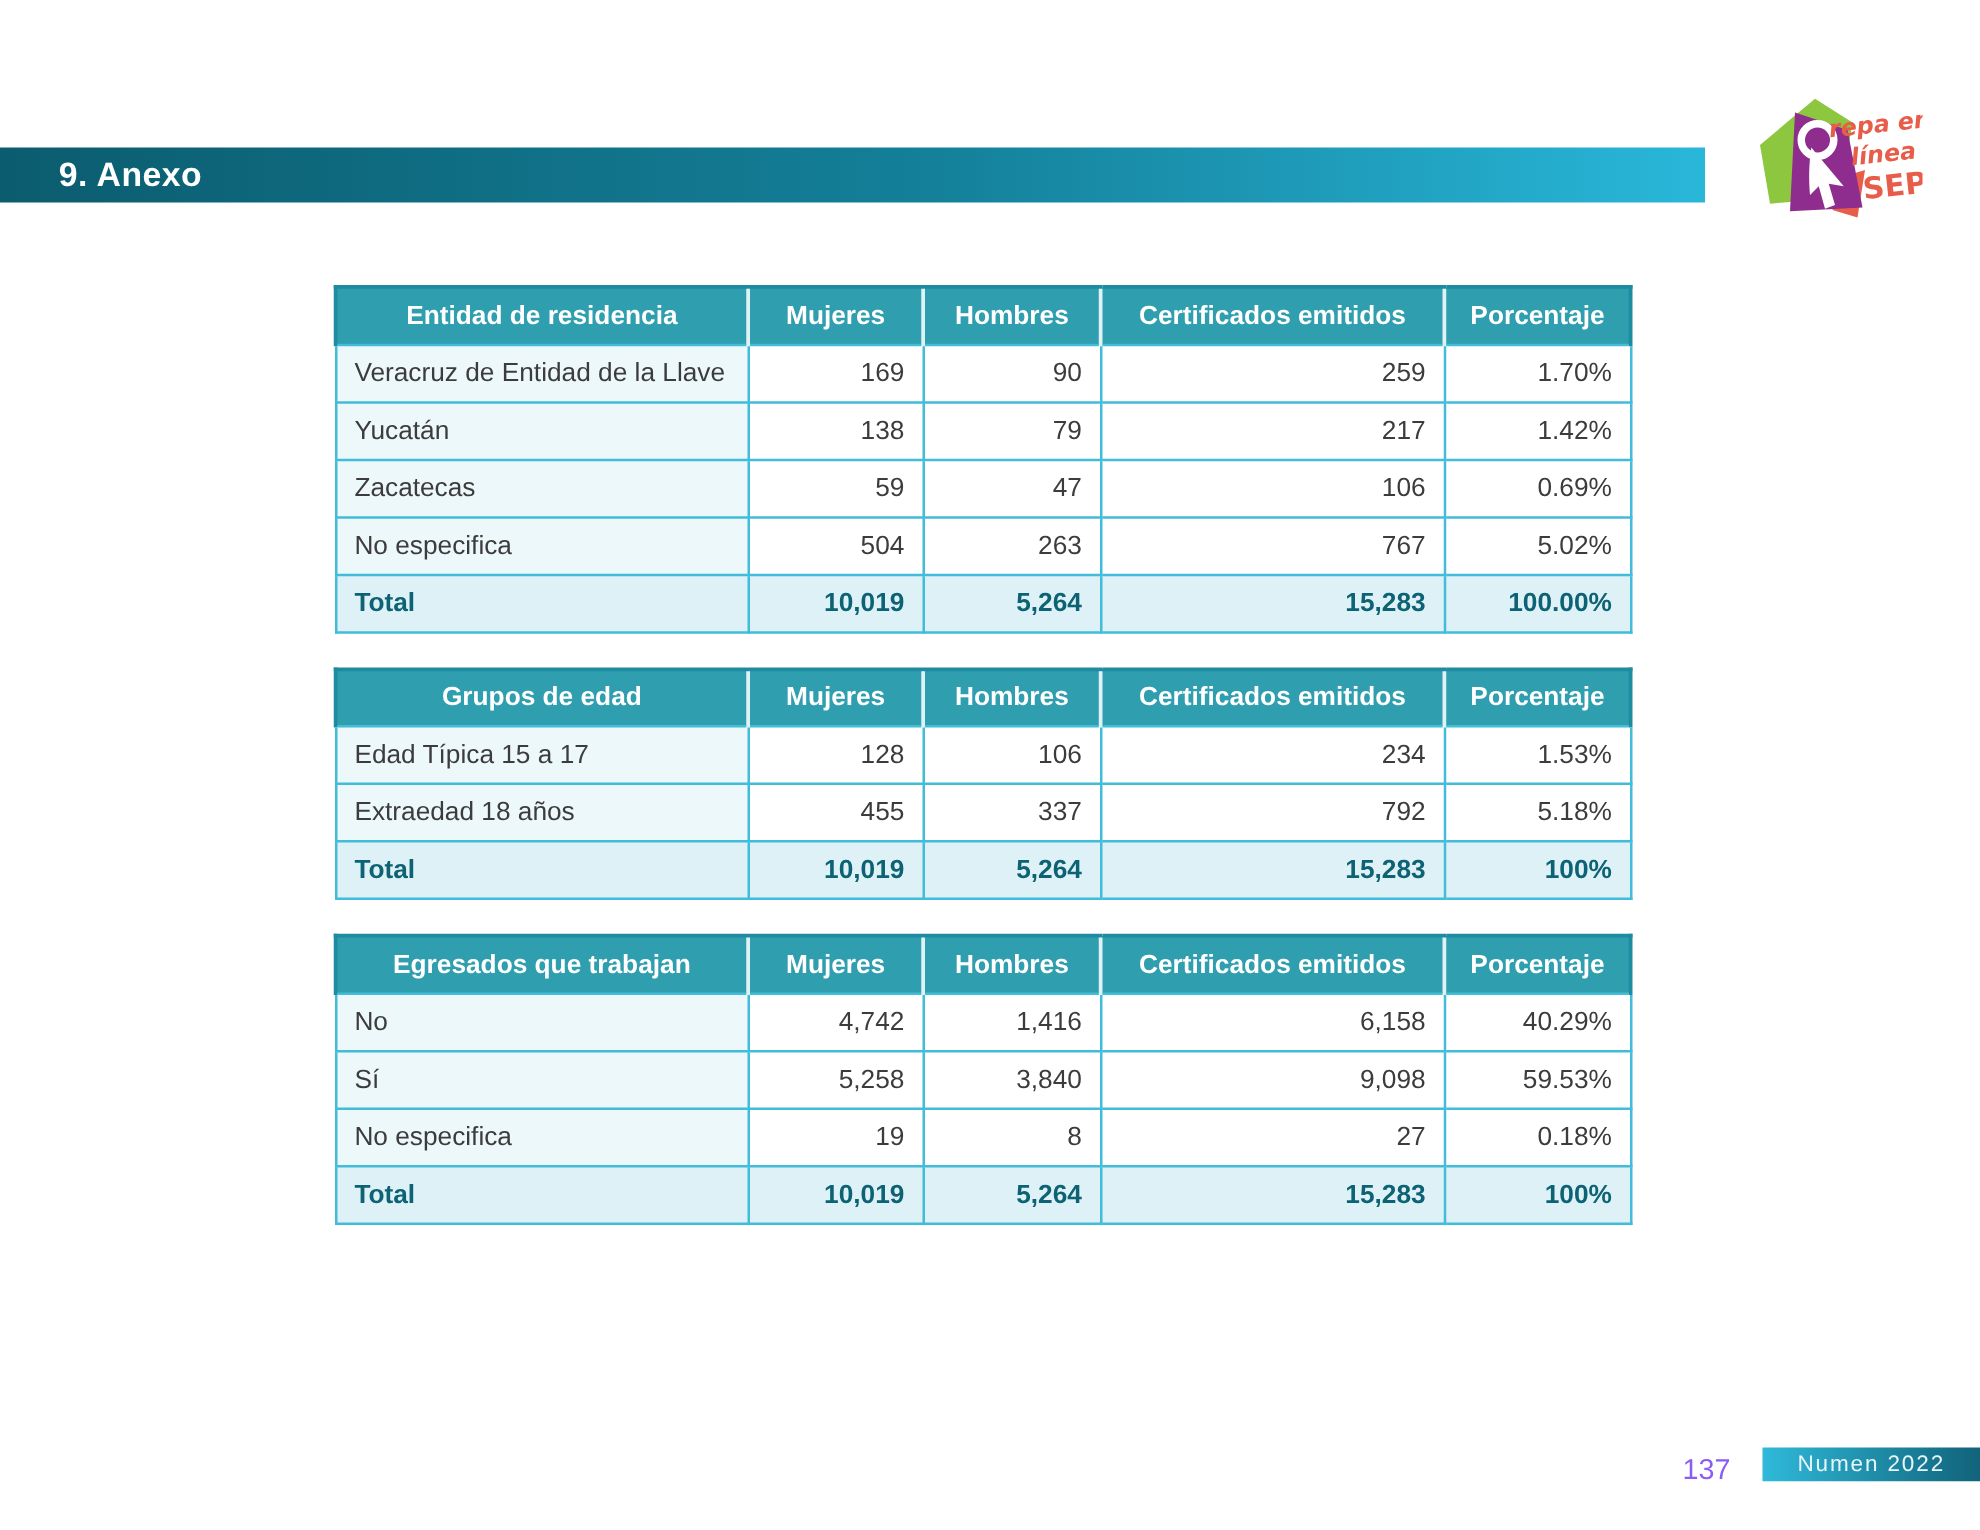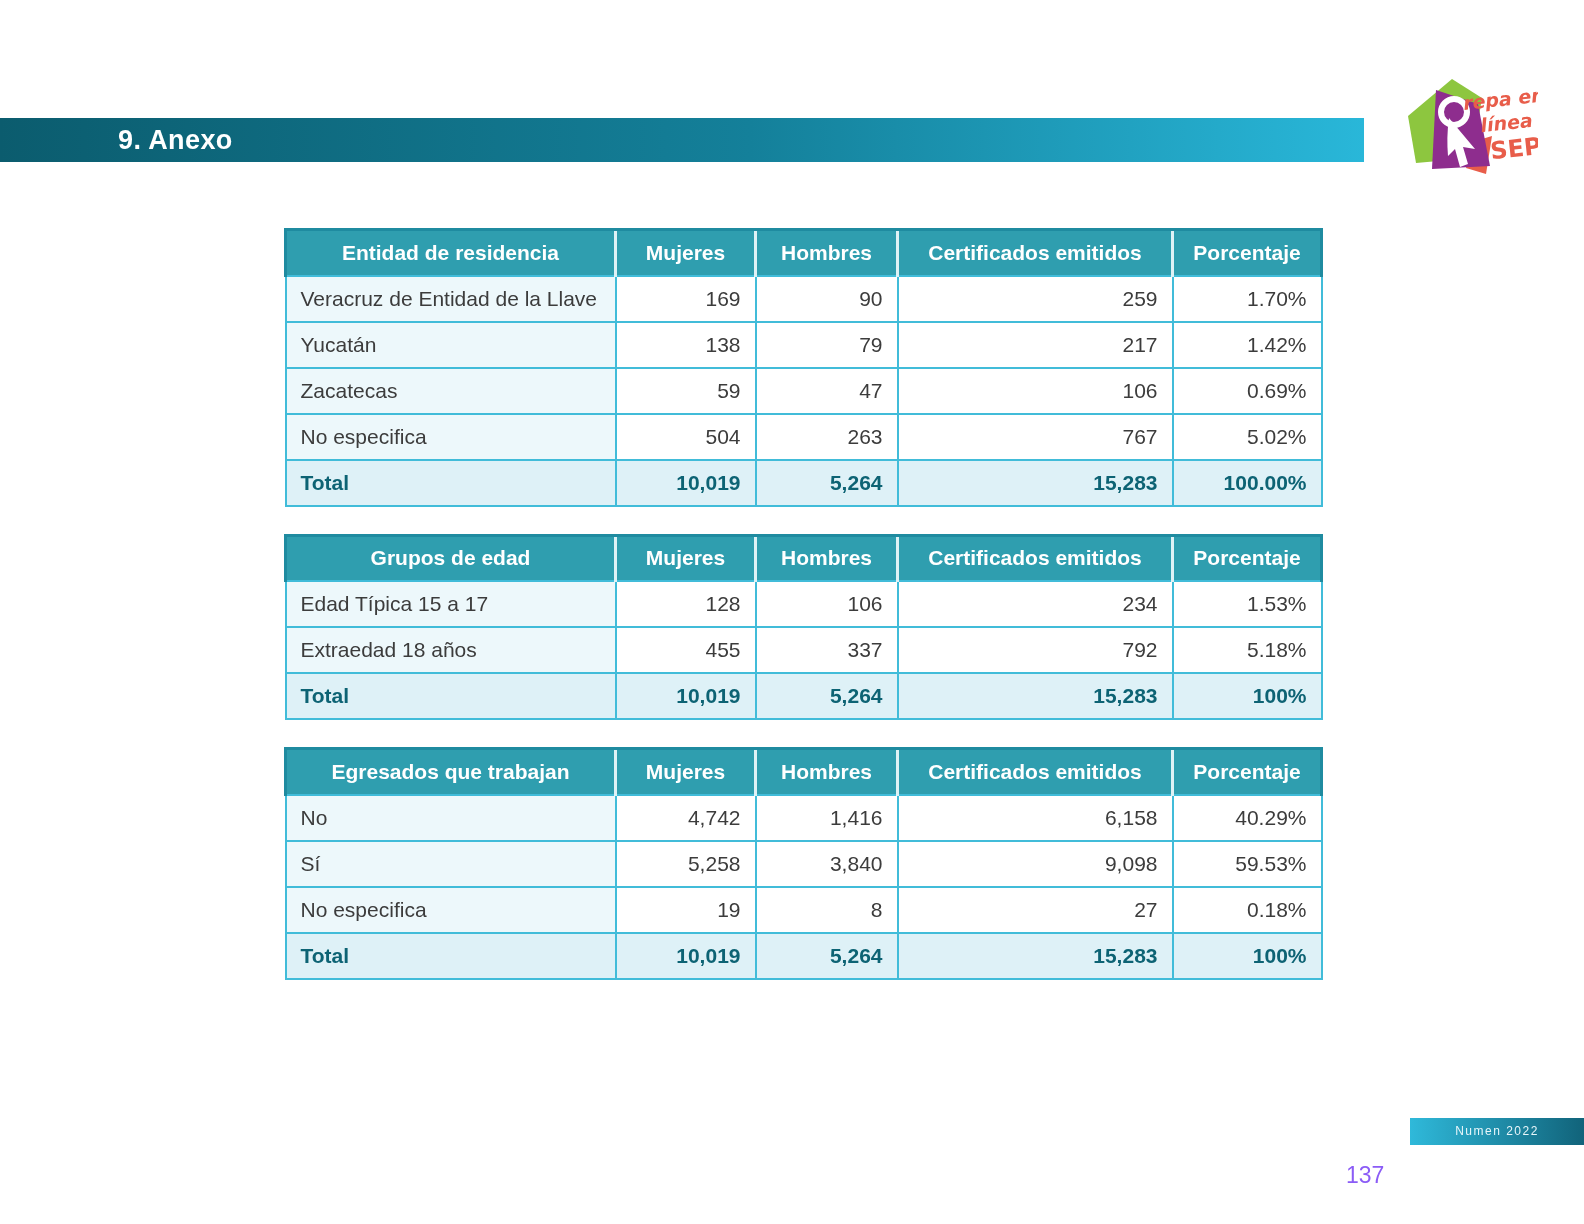--- a/index.html
+++ b/index.html
@@ -14,28 +14,28 @@
 
   
   .title-bar {
     position: absolute; left: 0; top: 118px;
     width: 1364px; height: 44px;
     background: linear-gradient(90deg, #0B5C6E 0%, #14809A 55%, #29B7D9 100%);
     display: flex; align-items: center;
   }
   .title-text {
     color: #ffffff; font-size: 27px; font-weight: bold;
-    margin-left: 118px; letter-spacing: 0.4px;
+    margin-left: 47px; letter-spacing: 0.4px;
   }
 
   
   .logo { position: absolute; left: 1402px; top: 74px; width: 136px; height: 106px; }
 
   
-  .tables-wrap { position: absolute; left: 284px; top: 228px; width: 1036px; }
+  .tables-wrap { position: absolute; left: 267px; top: 228px; width: 1036px; }
   table.data-table {
     border-collapse: collapse; width: 1036px; table-layout: fixed;
     font-family: "Liberation Sans", sans-serif;
   }
   table.data-table + table.data-table { margin-top: 27px; }
   col.c1 { width: 330px; }
   col.c2 { width: 140px; }
   col.c3 { width: 142px; }
   col.c4 { width: 275px; }
   col.c5 { width: 149px; }
@@ -62,23 +62,23 @@
   tr.total-row td {
     background: #DEF1F7; color: #0D6374; font-weight: bold;
   }
 
   
   .page-number {
     position: absolute; left: 1346px; top: 1162px;
     font-size: 23px; color: #8b5cf6;
   }
   .footer-badge {
-    position: absolute; left: 1410px; top: 1118px;
+    position: absolute; left: 1410px; top: 1158px;
     width: 174px; height: 27px; line-height: 27px;
-    text-align: center; color: #E7F6FA; font-size: 12px; letter-spacing: 1.5px;
+    text-align: center; color: #E7F6FA; font-size: 18px; letter-spacing: 1.5px;
     background: linear-gradient(90deg, #2FB9DA 0%, #11637A 100%);
   }
 </style>
 </head>
 <body>
 
 <div class="page">
 
   <div class="title-bar">
     <span class="title-text">9. Anexo</span>

